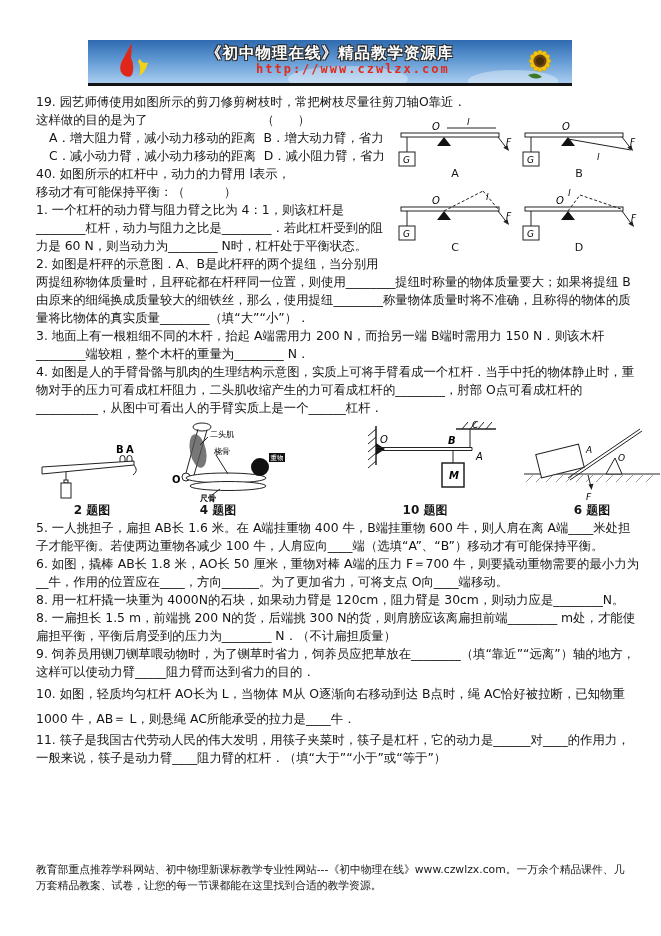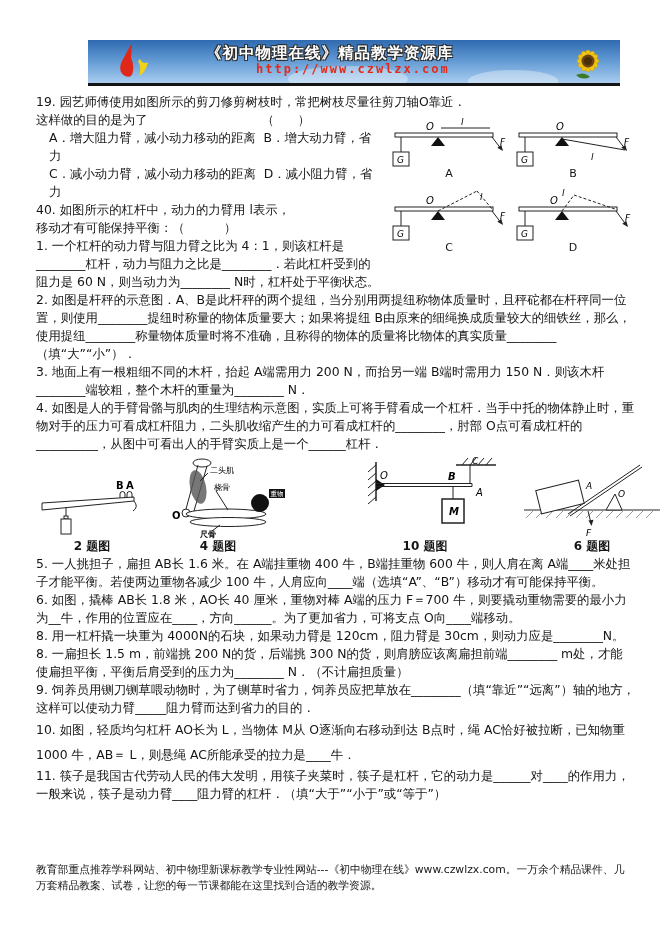--- a/index.html
+++ b/index.html
@@ -1,32 +1,32 @@
 <!DOCTYPE html>
 <html><head>
 <meta charset="utf-8">
 <style>
   html,body{margin:0;padding:0}
   body{width:661px;height:936px;background:#fff;color:#151515;
        font-family:"DejaVu Sans",sans-serif;overflow:hidden;position:relative}
 
   
-  .banner{position:relative;margin:40px 0 0 88px;width:532px;height:43px;
+  .banner{position:relative;margin:40px 0 0 88px;width:484px;height:43px;
           background:linear-gradient(180deg,#2f6ab0 0%,#5e97d2 45%,#a9cdf0 100%);
           border-bottom:3px solid #141414;overflow:hidden}
   .banner .cloud{position:absolute;background:rgba(255,255,255,.35);border-radius:50%}
   .banner-title{position:absolute;left:118px;top:3px;font-size:15.5px;font-weight:bold;color:#fff;
           letter-spacing:1px;text-shadow:1px 1px 0 #2b2b2b,-1px -1px 0 #2b2b2b,1px -1px 0 #2b2b2b,-1px 1px 0 #2b2b2b}
   .banner-url{position:absolute;left:168px;top:22px;font-size:12px;color:#e22a1a;
           font-family:"DejaVu Sans Mono",monospace;letter-spacing:2px;font-weight:bold}
   .logo{position:absolute;left:28px;top:1px}
   .sunflower{position:absolute;right:12px;top:1px}
 
   
-  .content{margin:7px 26px 0 36px;font-size:12.4px;line-height:18px}
+  .content{margin:7px 20px 0 36px;font-size:12.4px;line-height:18px}
   p.q{margin:0;white-space:pre-wrap}
   .opt{padding-left:13px}
   .sec{margin:13px 0 2px 0;font-size:13.5px;font-weight:bold}
   .sec .ul{text-decoration:underline}
 
   
   .float-figs{float:right;width:248px;margin:1px 0 2px 6px;display:flex;flex-wrap:wrap}
   .lever-panel{width:124px;height:74px;position:relative}
   .lever-cap{text-align:center;font-size:11px;line-height:12px;margin-top:-2px}
 
@@ -257,21 +257,21 @@
         <text x="96" y="40" font-size="9" font-style="italic">O</text>
         <line x1="66" y1="54" x2="69" y2="66" stroke="#222"></line>
         <polygon points="69.5,69 66.5,63.5 71.5,62.8" fill="#222"></polygon>
         <text x="64" y="79" font-size="9" font-style="italic">F</text>
       </svg>
       <div class="figcap">6 题图</div>
     </div>
   </div>
 
   <p class="q">5. 一人挑担子，扁担 AB长 1.6 米。在 A端挂重物 400 牛，B端挂重物 600 牛，则人肩在离 A端____米处担子才能平衡。若使两边重物各减少 100 牛，人肩应向____端（选填“A”、“B”）移动才有可能保持平衡。</p>
-  <p class="q">6. 如图，撬棒 AB长 1.8 米，AO长 40 厘米，重物对棒 A端的压力 F＝700 牛，则要撬动重物需要的最小力为__牛，作用的位置应在____，方向______。为了更加省力，可将支点 O向____端移动。</p>
+  <p class="q">6. 如图，撬棒 AB长 1.8 米，AO长 50 厘米，重物对棒 A端的压力 F＝700 牛，则要撬动重物需要的最小力为__牛，作用的位置应在____，方向______。为了更加省力，可将支点 O向____端移动。</p>
   <p class="q">8. 用一杠杆撬一块重为 4000N的石块，如果动力臂是 120cm，阻力臂是 30cm，则动力应是________N。</p>
   <p class="q">8. 一扁担长 1.5 m，前端挑 200 N的货，后端挑 300 N的货，则肩膀应该离扁担前端________ m处，才能使扁担平衡，平衡后肩受到的压力为________ N．（不计扁担质量）</p>
   <p class="q">9. 饲养员用铡刀铡草喂动物时，为了铡草时省力，饲养员应把草放在________（填“靠近”“远离”）轴的地方，这样可以使动力臂_____阻力臂而达到省力的目的．</p>
   <p class="q q10">10. 如图，轻质均匀杠杆 AO长为 L，当物体 M从 O逐渐向右移动到达 B点时，绳 AC恰好被拉断，已知物重 1000 牛，AB＝ L，则悬绳 AC所能承受的拉力是____牛．</p>
   <p class="q q11">11. 筷子是我国古代劳动人民的伟大发明，用筷子夹菜时，筷子是杠杆，它的动力是______对____的作用力，一般来说，筷子是动力臂____阻力臂的杠杆．（填“大于”“小于”或“等于”）</p>
 </div>
 
 <div class="footer">教育部重点推荐学科网站、初中物理新课标教学专业性网站---《初中物理在线》www.czwlzx.com。一万余个精品课件、几万套精品教案、试卷，让您的每一节课都能在这里找到合适的教学资源。</div>
 
 </body></html>

